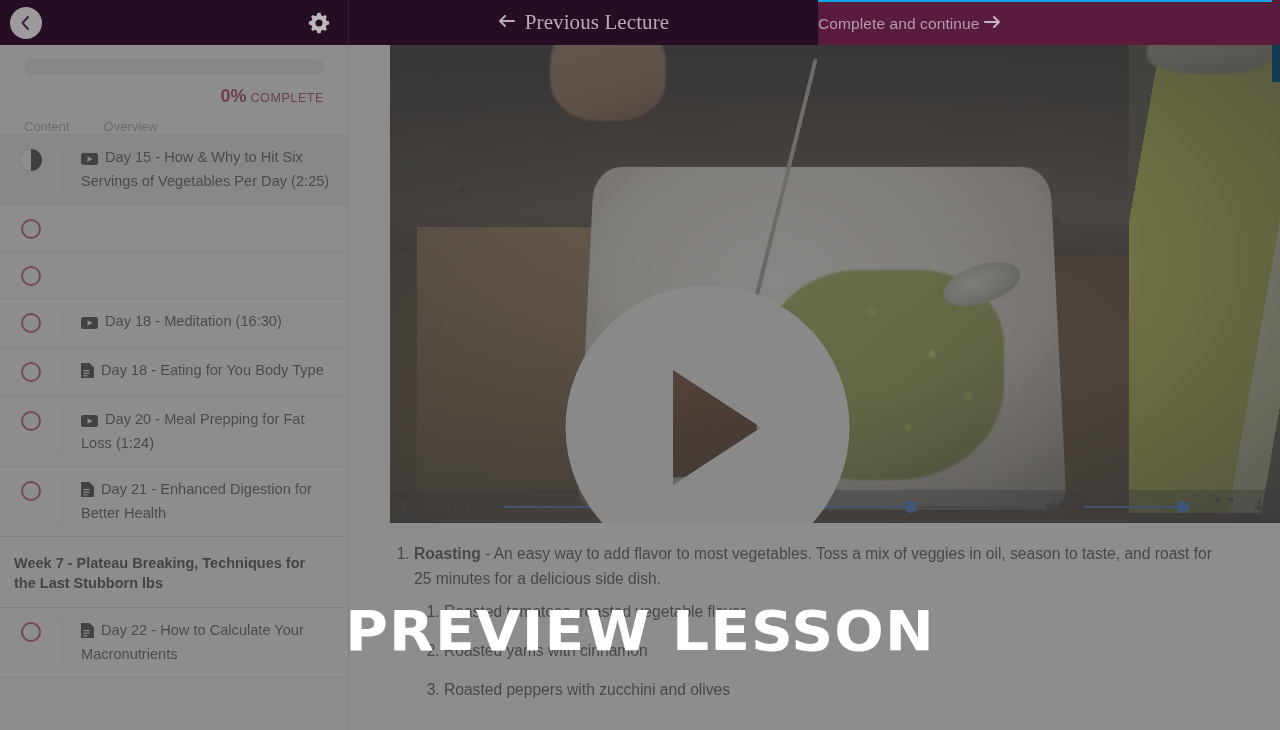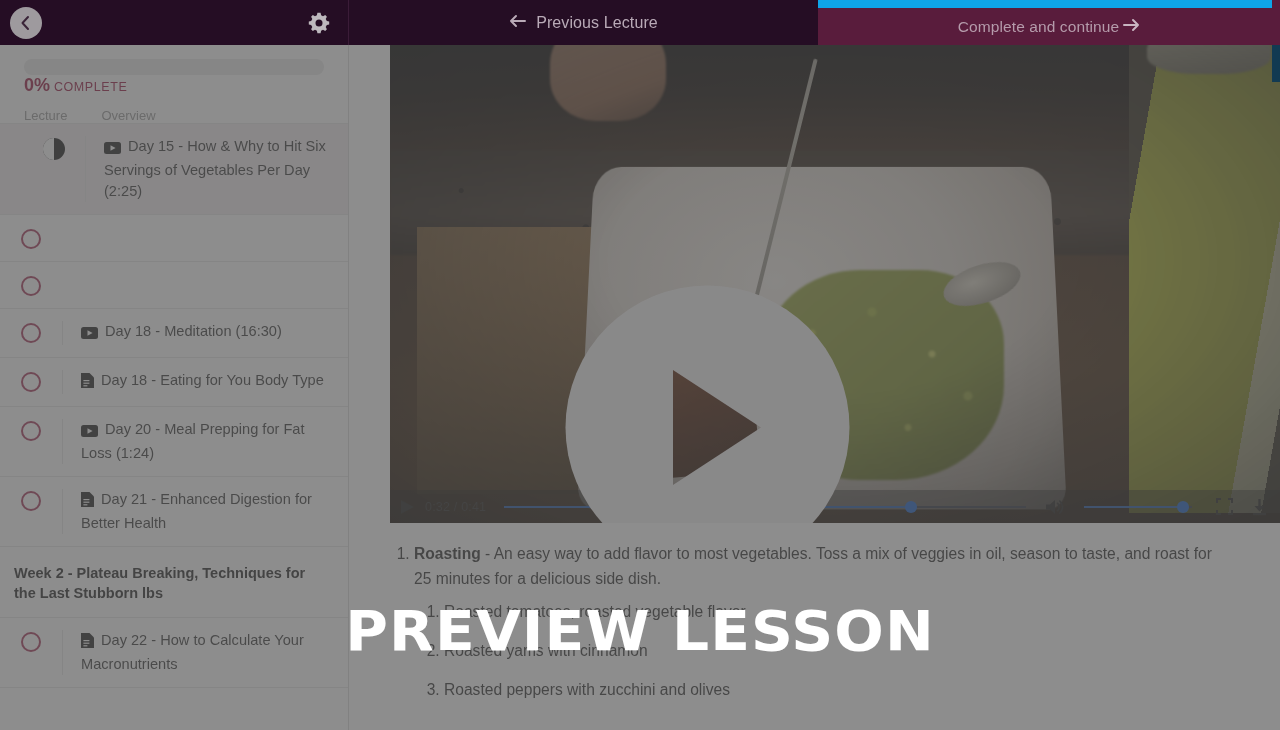--- a/index.html
+++ b/index.html
@@ -56,28 +56,29 @@
   .topbar-mid {
     flex: 1; height: 45px;
     background: #250d24;
     border-left: 1px solid #3b1c38;
     display: flex; align-items: center; justify-content: center;
     gap: 10px;
     cursor: pointer;
   }
   .topbar-mid .label {
     color: #b9aab7;
-    font-size: 16px;
+    font-size: 21px;
     letter-spacing: .1px;
+    font-family: Liberation Serif, serif;
   }
   .topbar-right {
     width: 462px; height: 45px;
     background: #591c3c;
-    border-top: 8px solid #0ea5e9;
-    display: flex; align-items: center; justify-content: center;
+    border-top: 2px solid #0ea5e9;
+    display: flex; align-items: center; 
     gap: 4px;
     cursor: pointer;
   }
   .topbar-right .label {
     color: #b59bab;
     font-size: 15.5px;
     letter-spacing: .1px;
   }
   .arrow-ico { display: block; }
 
@@ -95,21 +96,22 @@
     padding: 14px 24px 8px 24px;
     background: #fff;
   }
   .progress-track {
     height: 16px;
     border-radius: 9px;
     background: #e9e9e9;
     width: 100%;
   }
   .progress-label {
-    text-align: left;
+    text-align: right;
+    margin-top: 11px;
     color: #9b1b44;
     font-size: 14px;
   }
   .progress-label .pct {
     font-size: 18px; font-weight: bold;
   }
   .progress-label .word {
     font-size: 12.5px; letter-spacing: .6px;
   }
   .sidebar-tabs {
@@ -123,21 +125,21 @@
 
   .lesson {
     display: flex;
     align-items: flex-start;
     border-top: 1px solid #e6e6e6;
     padding: 12px 14px 12px 0;
     min-height: 43px;
     cursor: pointer;
     background: #fff;
   }
-  .lesson.active { background: #f3eef1; padding-left: 23px; }
+  .lesson.active { background: #f3eef1; }
   .lesson .status {
     width: 62px;
     flex: none;
     display: flex; align-items: flex-start; justify-content: center;
     padding-top: 2px;
   }
   .circle {
     width: 20px; height: 20px; border-radius: 50%;
     border: 2px solid #a83a5d;
     box-sizing: border-box;
@@ -506,21 +508,21 @@
 
   <div class="sidebar">
     <div class="sidebar-progress">
       <div class="progress-track"></div>
       <div class="progress-label">
         <span class="pct">0%</span>
         <span class="word">COMPLETE</span>
       </div>
     </div>
     <div class="sidebar-tabs">
-      <span>Lecture</span>
+      <span>Content</span>
       <span>Overview</span>
     </div>
 
     <div class="lesson active">
       <span class="status">
         <span class="half"></span>
       </span>
       <span class="body">
         <span class="ico">
           <svg width="17" height="12" viewBox="0 0 17 12">
@@ -596,21 +598,21 @@
           <svg width="13" height="15" viewBox="0 0 13 15">
               <path d="M0,0 H8.5 L13,4.5 V15 H0 Z" fill="#242424"></path>
               <rect x="2.4" y="7" width="6" height="1.2" fill="#fff"></rect>
               <rect x="2.4" y="9.6" width="6" height="1.2" fill="#fff"></rect>
               <rect x="2.4" y="12.2" width="4" height="1.2" fill="#fff"></rect>
             </svg>
         </span><span>Day 21 - Enhanced Digestion for Better Health</span>
       </span>
     </div>
 
-    <div class="section-head">Week 2 - Plateau Breaking, Techniques for the Last Stubborn lbs</div>
+    <div class="section-head">Week 7 - Plateau Breaking, Techniques for the Last Stubborn lbs</div>
 
     <div class="lesson">
       <span class="status">
         <span class="circle"></span>
       </span>
       <span class="body">
         <span class="ico">
           <svg width="13" height="15" viewBox="0 0 13 15">
               <path d="M0,0 H8.5 L13,4.5 V15 H0 Z" fill="#242424"></path>
               <rect x="2.4" y="7" width="6" height="1.2" fill="#fff"></rect>

